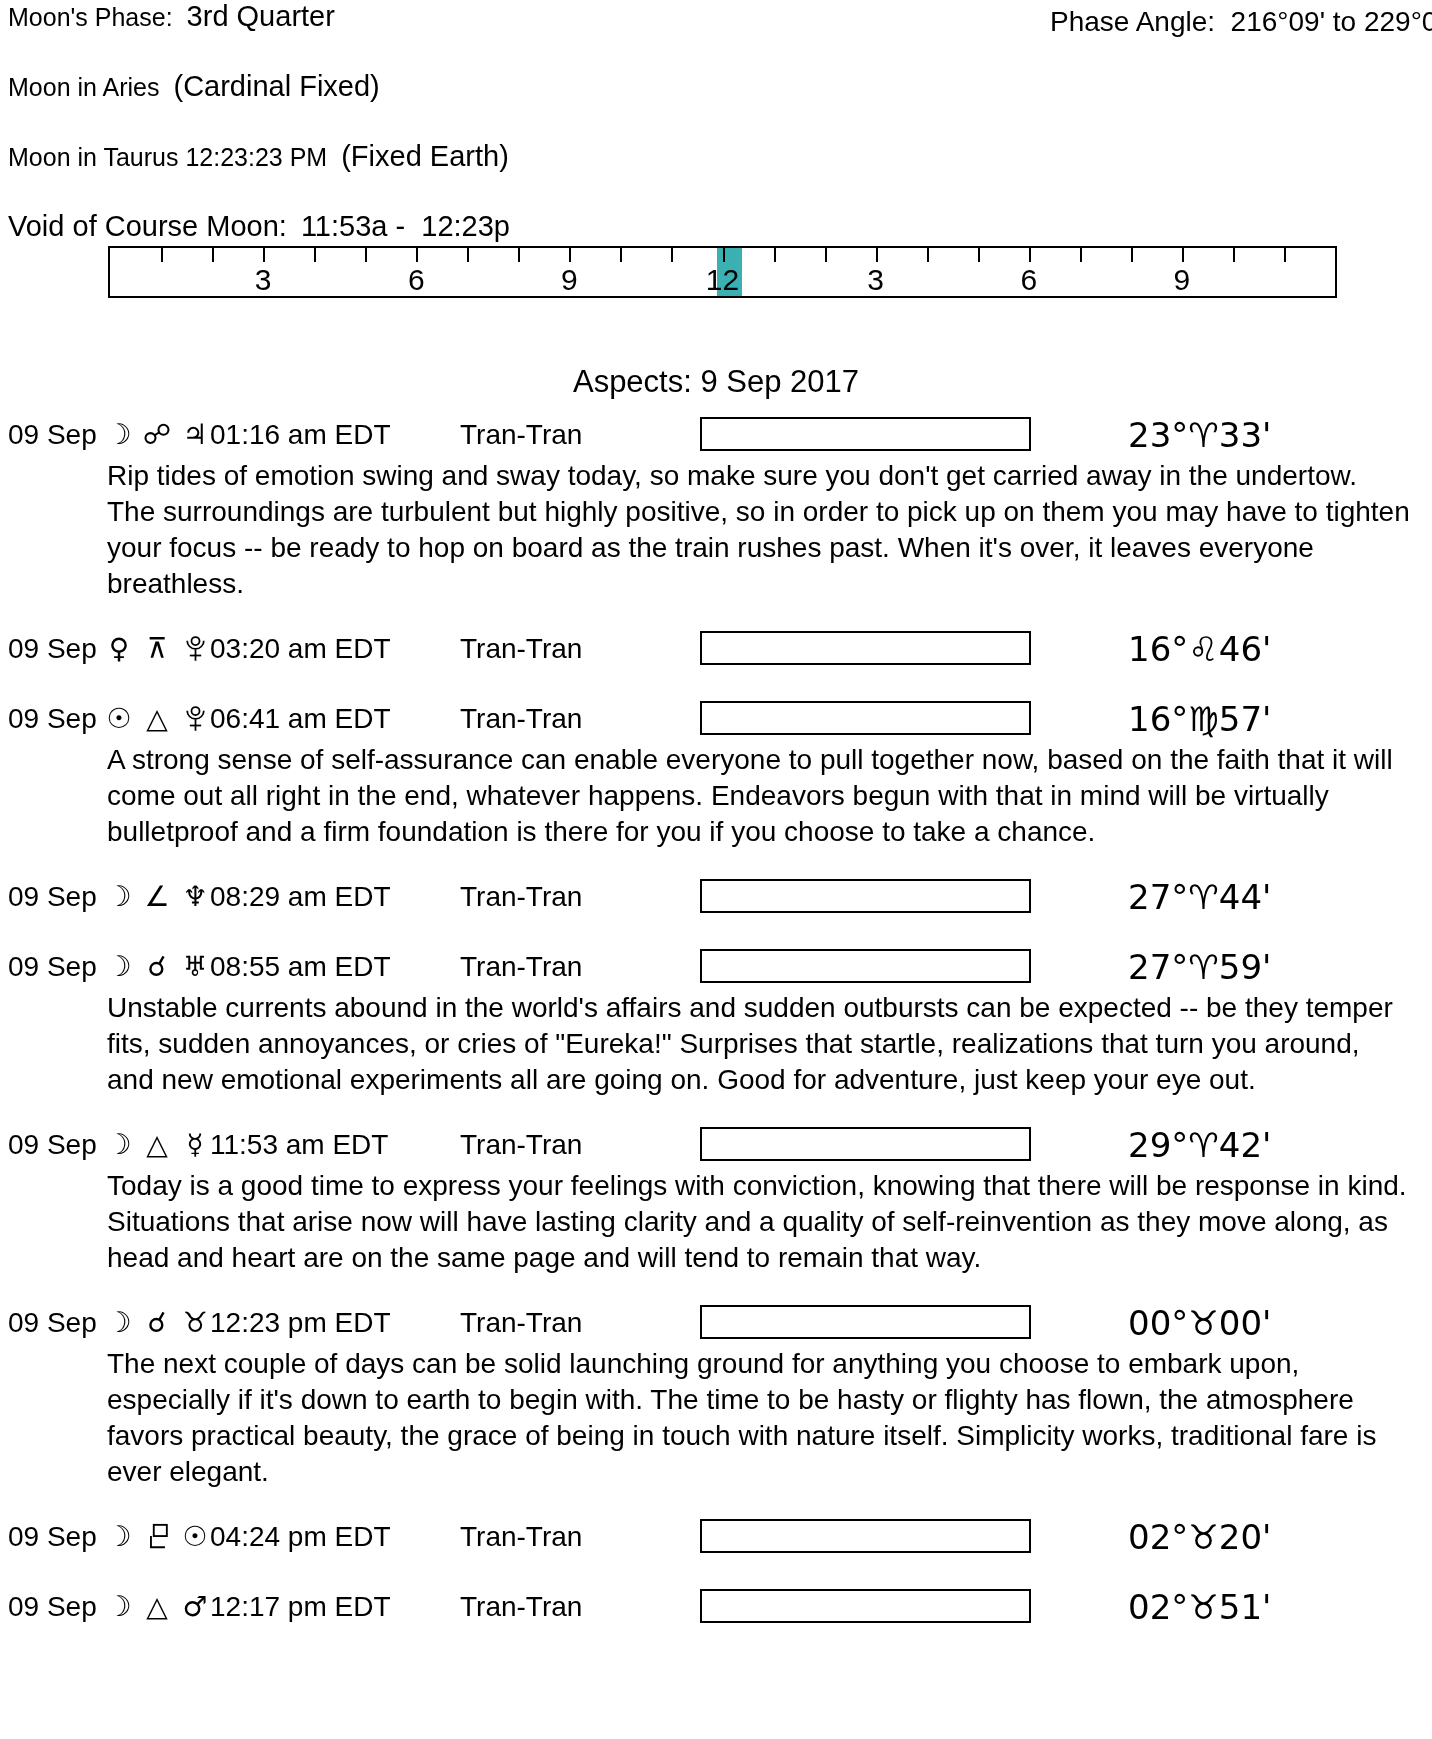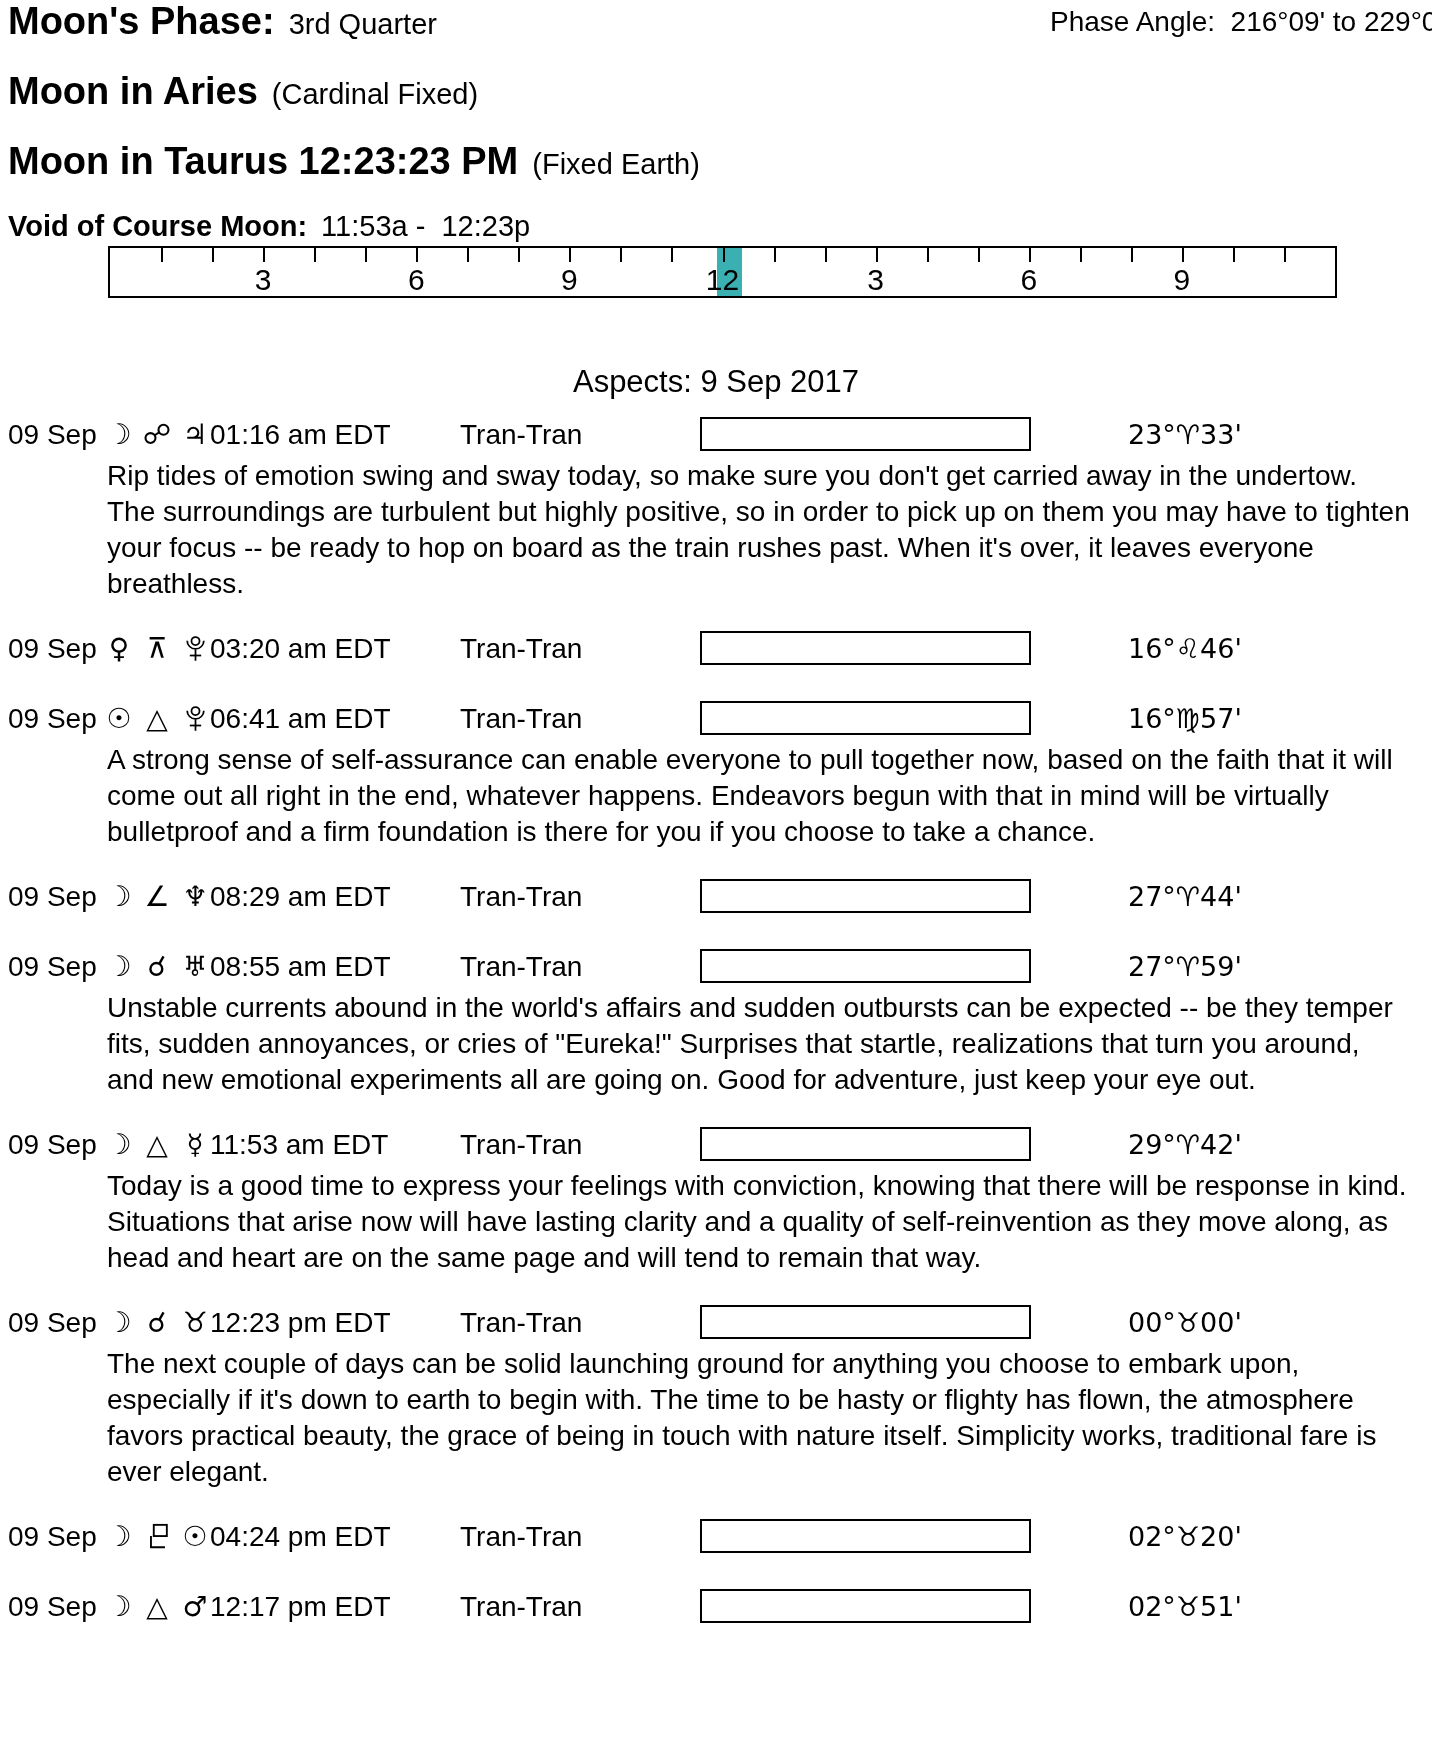--- a/index.html
+++ b/index.html
@@ -1,21 +1,21 @@
 <!DOCTYPE html>
 <html><head>
 <meta charset="utf-8">
 <style>
   html,body{margin:0;padding:0;background:#fff;color:#000;}
   body{position:relative;width:1432px;height:1739px;overflow:hidden;
        font-family:"Liberation Sans","DejaVu Sans",sans-serif;font-size:28px;}
 
   
   .hline{height:70px;padding-left:8px;white-space:pre;}
-  .hline .lbl{font-weight:bold;font-size:38px;}
+  .hline .lbl{font-weight:normal;font-size:25px;}
   .hline .val{font-size:29px;margin-left:14px;}
   .hline4{height:36px;padding-left:8px;white-space:pre;}
   .phase-angle{position:absolute;top:6px;left:1050px;white-space:nowrap;font-size:28px;}
 
   
   .ruler{position:relative;margin-left:108px;width:1229px;height:52px;
          border:2px solid #000;box-sizing:border-box;}
   .ruler .tick{position:absolute;top:0;width:0;height:14px;border-left:2px solid #000;}
   .ruler .hour-label{position:absolute;bottom:0;transform:translateX(-50%);
          font-size:30px;line-height:32px;}
@@ -31,35 +31,35 @@
   .a-date{position:absolute;left:8px;}
   .a-glyphs{position:absolute;left:100px;font-family:"DejaVu Sans",sans-serif;}
   .a-glyphs .glyph{display:inline-block;width:38px;text-align:center;font-size:28px;}
   .a-glyphs .glyph svg{vertical-align:-5px;}
   .a-glyphs .glyph svg *{stroke:#000;fill:none;stroke-width:2;}
   .a-time{position:absolute;left:210px;}
   .a-type{position:absolute;left:460px;}
   .a-bar{position:absolute;left:700px;top:5px;width:327px;height:30px;
          border:2px solid #000;box-sizing:content-box;background:#fff;display:block;}
   .a-fill{display:block;height:100%;}
-  .a-pos{position:absolute;left:1128px;font-family:"DejaVu Sans",sans-serif;font-size:27px;}
+  .a-pos{position:absolute;left:1128px;font-family:"DejaVu Sans",sans-serif;font-size:34px;}
   .apara{margin-left:107px;width:1305px;line-height:36px;font-size:28px;}
 </style>
 </head>
 <body>
 
 <div class="hline"><span class="lbl">Moon's Phase:</span><span class="val">3rd Quarter</span></div>
 
 <div class="phase-angle"><span>Phase Angle:</span>&nbsp;&nbsp;<span>216°09' to 229°08'</span></div>
 
 <div class="hline"><span class="lbl">Moon in Aries</span><span class="val">(Cardinal Fixed)</span></div>
 
 <div class="hline"><span class="lbl">Moon in Taurus 12:23:23 PM</span><span class="val">(Fixed Earth)</span></div>
 
-<div class="hline4"><span class="lbl" style="font-weight:bold;font-size:29px;">Void of Course Moon:</span><span class="val" style="font-size:29px;margin-left:14px;">11:53a -  12:23p</span></div>
+<div class="hline4"><span class="lbl" style="font-weight:normal;font-size:29px;">Void of Course Moon:</span><span class="val" style="font-size:29px;margin-left:14px;">11:53a -  12:23p</span></div>
 
 <div class="ruler" id="ruler">
     <div class="voc-highlight" style="left: 49.5138%; width: 2.08333%; background: rgb(58, 176, 178);"></div>
     <div class="tick" style="left: 4.16667%;"></div>
     <div class="tick" style="left: 8.33333%;"></div>
     <div class="tick" style="left: 12.5%;"></div>
     <div class="tick" style="left: 16.6667%;"></div>
     <div class="tick" style="left: 20.8333%;"></div>
     <div class="tick" style="left: 25%;"></div>
     <div class="tick" style="left: 29.1667%;"></div>

